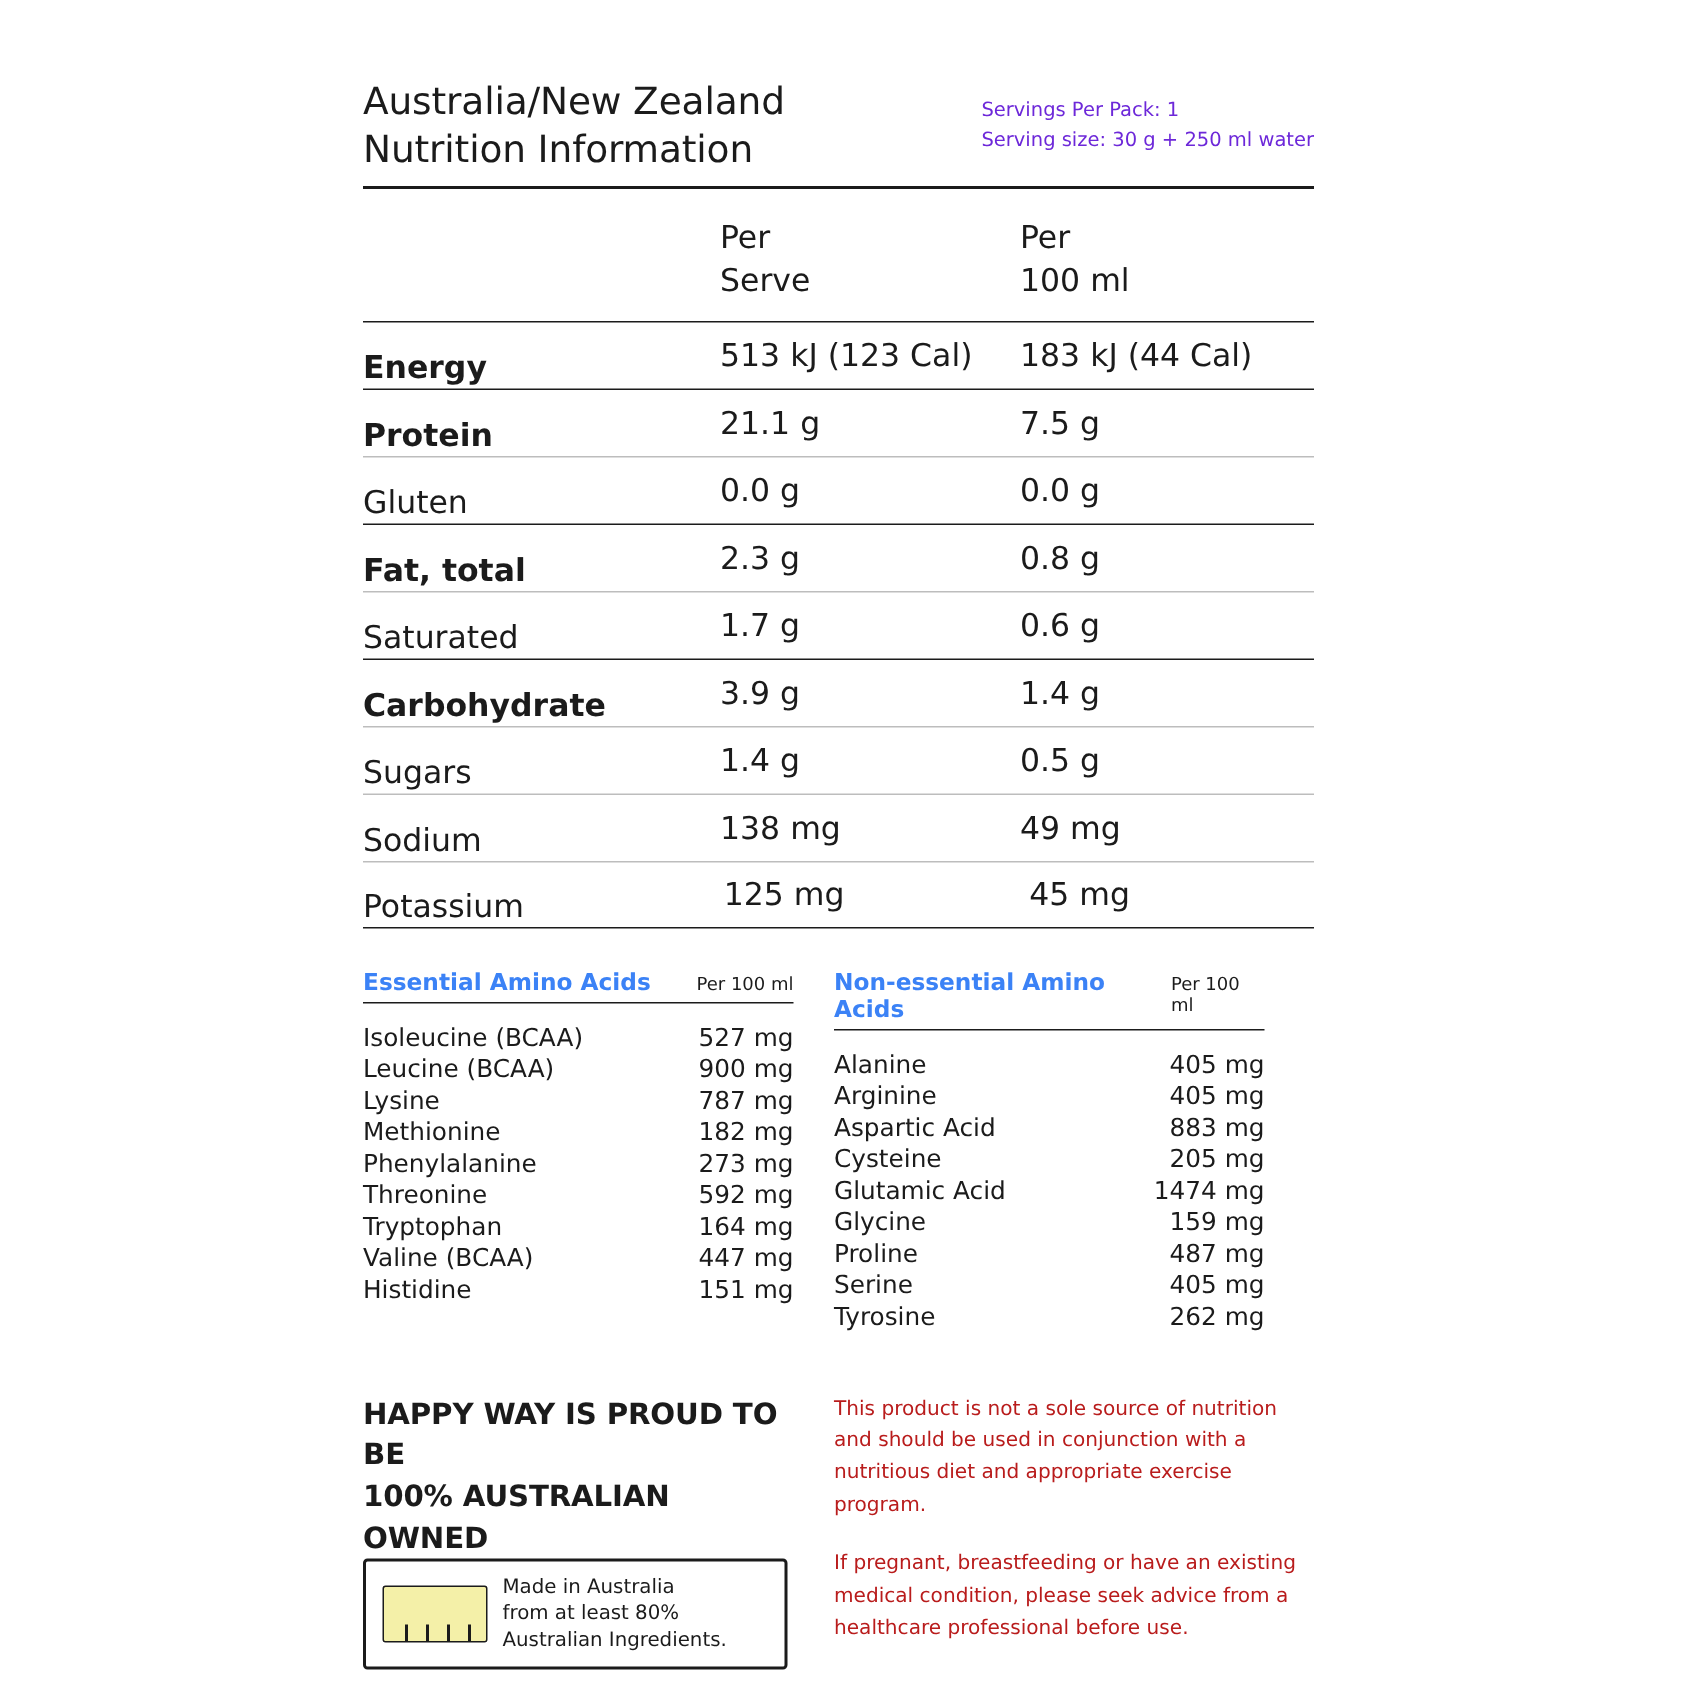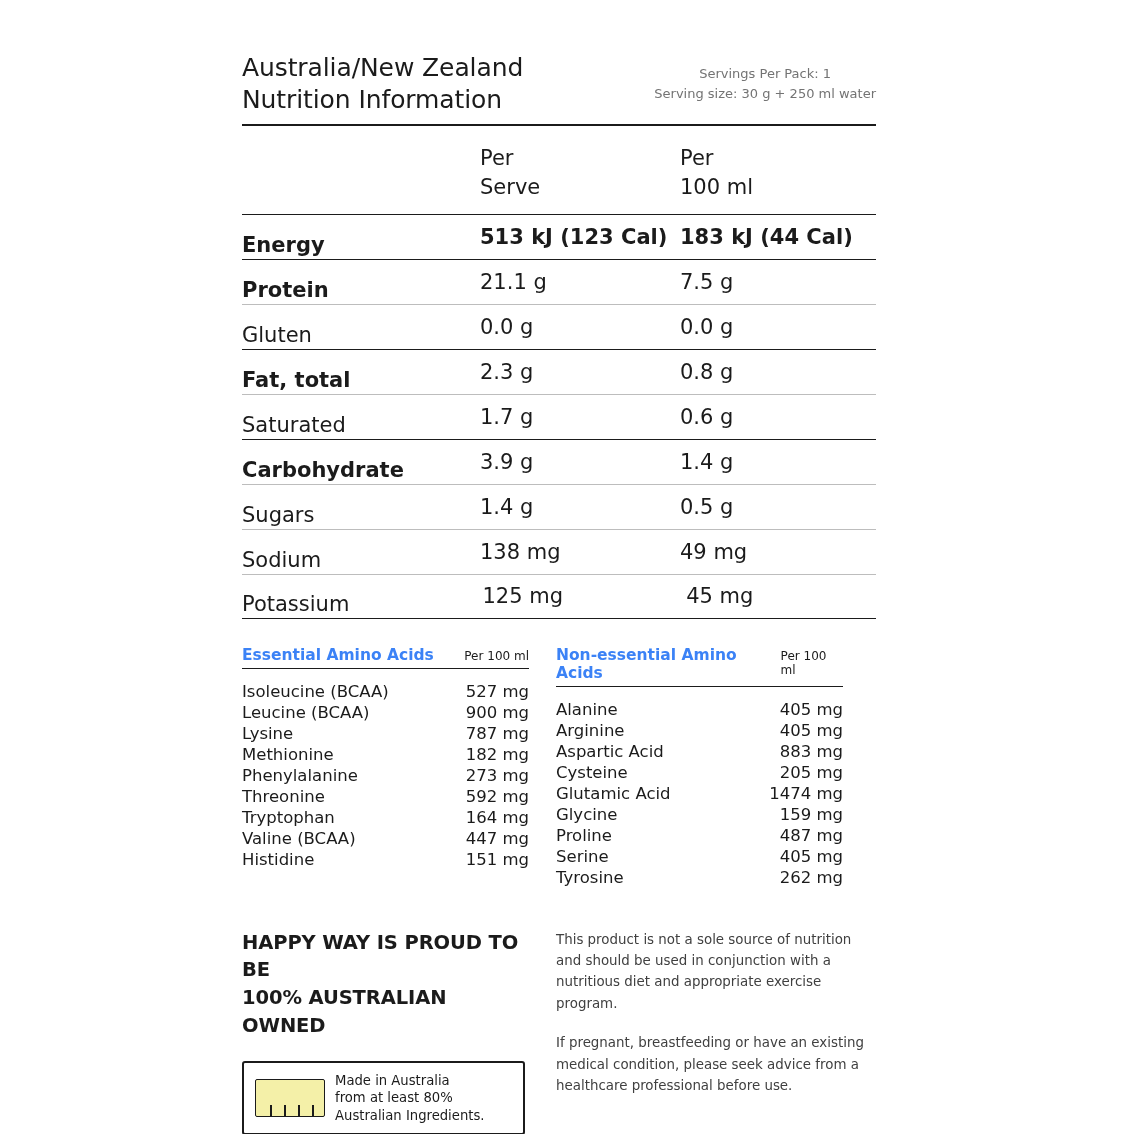--- a/index.html
+++ b/index.html
@@ -33,25 +33,25 @@
   }
   .header-title {
     font-size: 25px;
     line-height: 1.28;
     font-weight: 400;
     letter-spacing: -0.1px;
     color: #1b1b1b;
     white-space: pre-line;
   }
   .header-right {
-    text-align: center;
+    text-align: left;
     font-size: 13px;
     line-height: 1.55;
     padding-top: 12px;
-    color: #737373;
+    color: #6d28d9;
   }
 
   
   .colhead {
     display: flex;
     padding-top: 18px;
   }
   .colhead .c0 { width: 238px; }
   .colhead .c1 { width: 200px; }
   .colhead .c2 { width: 196px; }
@@ -70,21 +70,21 @@
     height: 45px;
     border-top: 1.4px solid #1b1b1b;
   }
   .row.thin { border-top: 1px solid #bdbdbd; }
   .row .c0 { width: 238px; margin-top: 16px; }
   .row .c1 { width: 200px; }
   .row .c2 { width: 196px; }
   .row .label { font-size: 21px; color: #1b1b1b; }
   .row .label.b { font-weight: 700; }
   .row .val { font-size: 21px; color: #1b1b1b; }
-  .row .val.b { font-weight: 700; }
+  .row .val.b { font-weight: 400; }
   .rows .row:last-child { border-bottom: 1.4px solid #1b1b1b; gap: 10px; }
 
   
   .aminos {
     display: flex;
     margin-top: 27px;
   }
   .aa-col { width: 287px; }
   .aa-col.right { margin-left: 27px; }
   .aa-head {
@@ -122,21 +122,20 @@
   .footer-right { width: 318px; margin-left: 24px; }
   .proud {
     font-size: 19.5px;
     font-weight: 700;
     line-height: 1.42;
     letter-spacing: -0.1px;
     white-space: pre-line;
     color: #1b1b1b;
   }
   .made-box {
-    margin-top: 22px;
     border: 2px solid #1b1b1b;
     border-radius: 3px;
     width: 283px;
     height: 74px;
     display: flex;
     align-items: center;
     padding: 0 11px;
   }
   .kangaroo {
     width: 70px;
@@ -158,21 +157,21 @@
   .made-text {
     margin-left: 10px;
     font-size: 13.2px;
     line-height: 1.33;
     white-space: pre-line;
     color: #1b1b1b;
   }
   .disclaimer {
     font-size: 13.4px;
     line-height: 1.6;
-    color: #404040;
+    color: #b91c1c;
     white-space: pre-line;
   }
   .disclaimer + .disclaimer { margin-top: 18px; }
 </style>
 </head>
 <body>
 
 <div class="panel">
 
   <div class="header">

